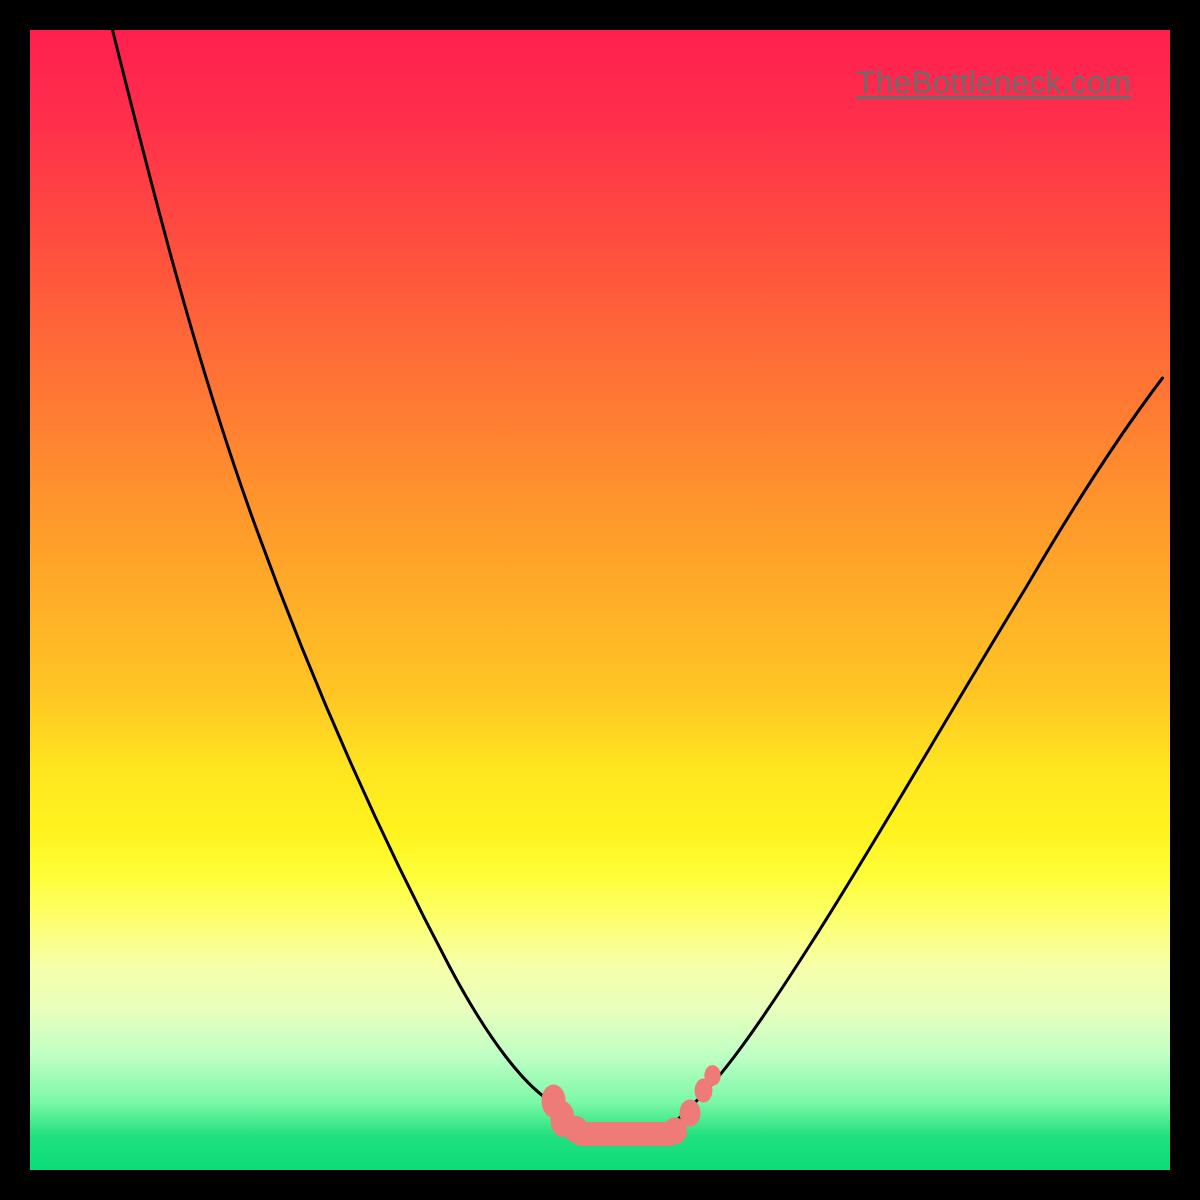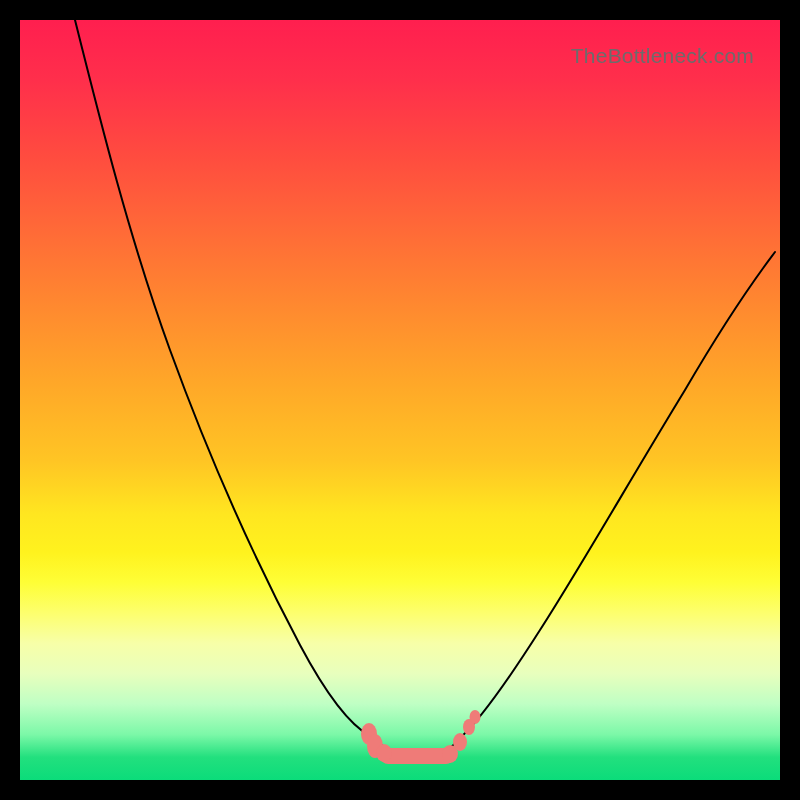--- a/index.html
+++ b/index.html
@@ -39,20 +39,21 @@
   }
   .watermark {
     position: absolute;
     top: 24px;
     right: 26px;
     color: #6c6c6c;
     font-size: 21px;
     font-weight: 500;
     letter-spacing: 0.2px;
     z-index: 5;
+    text-decoration: underline;
   }
   svg.curve {
     position: absolute;
     left: 0;
     top: 0;
     width: 760px;
     height: 760px;
   }
   .curve-path {
     fill: none;

